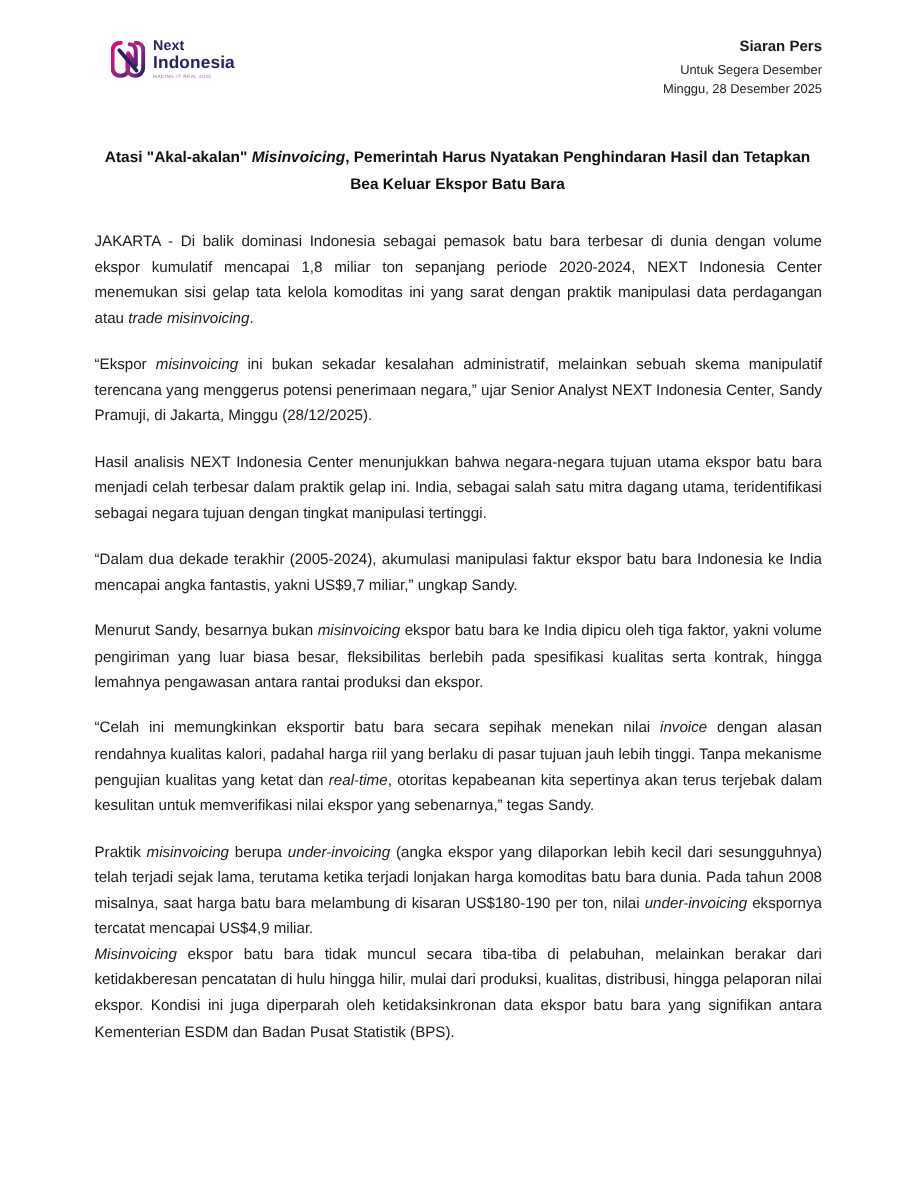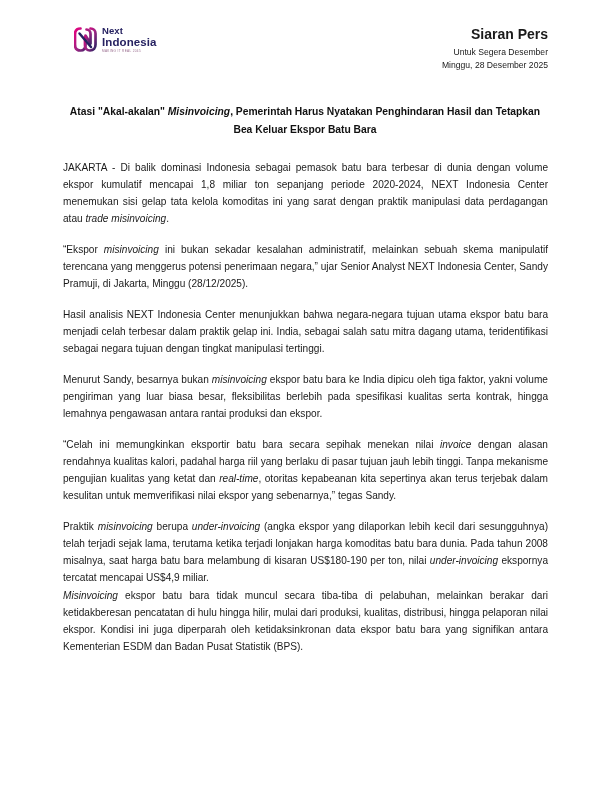--- a/index.html
+++ b/index.html
@@ -76,21 +76,21 @@
 
   .release-meta {
     text-align: right;
     font-size: 8.6px;
     line-height: 1.55;
     color: #1a1a1a;
     padding-top: 2px;
   }
   .release-meta .rm-strong {
     font-weight: bold;
-    font-size: 14px;
+    font-size: 10px;
   }
 
   
   .doc-title {
     margin: 31px 66px 0 66px;
     text-align: center;
     font-size: 10.3px;
     font-weight: bold;
     line-height: 1.72;
     color: #111111;
@@ -163,20 +163,21 @@
   <h1 class="doc-title">
     <span>Atasi "Akal-akalan" </span><em>Misinvoicing</em><span>, Pemerintah Harus Nyatakan Penghindaran Hasil dan</span>
     <span>Tetapkan Bea Keluar Ekspor Batu Bara</span>
   </h1>
 
   <div class="doc-body">
     <div id="paras-before">
         <p class="para"><span>JAKARTA -  Di balik dominasi Indonesia sebagai pemasok batu bara terbesar di dunia dengan volume ekspor kumulatif mencapai 1,8 miliar ton sepanjang periode 2020-2024, NEXT Indonesia Center menemukan sisi gelap tata kelola komoditas ini yang sarat dengan praktik manipulasi data perdagangan atau </span><em>trade misinvoicing</em><span>.</span></p>
         <p class="para"><span>“Ekspor </span><em>misinvoicing</em><span> ini bukan sekadar kesalahan administratif, melainkan sebuah skema manipulatif terencana yang menggerus potensi penerimaan negara,” ujar Senior Analyst NEXT Indonesia Center, Sandy Pramuji, di Jakarta, Minggu (28/12/2025).</span></p>
         <p class="para"><span>Hasil analisis NEXT Indonesia Center menunjukkan bahwa negara-negara tujuan utama ekspor batu bara menjadi celah terbesar dalam praktik gelap ini. India, sebagai salah satu mitra dagang utama, teridentifikasi sebagai negara tujuan dengan tingkat manipulasi tertinggi.</span></p>
+        <p class="para"><span>“Dalam dua dekade terakhir (2005-2024), akumulasi manipulasi faktur ekspor batu bara Indonesia ke India mencapai angka fantastis, yakni US$9,7 miliar,” ungkap Sandy.</span></p>
         <p class="para"><span>Menurut Sandy, besarnya bukan </span><em>misinvoicing</em><span> ekspor batu bara ke India dipicu oleh tiga faktor, yakni volume pengiriman yang luar biasa besar, fleksibilitas berlebih pada spesifikasi kualitas serta kontrak, hingga lemahnya pengawasan antara rantai produksi dan ekspor.</span></p>
         <p class="para"><span>“Celah ini memungkinkan eksportir batu bara secara sepihak menekan nilai </span><em>invoice</em><span> dengan alasan rendahnya kualitas kalori, padahal harga riil yang berlaku di pasar tujuan jauh lebih tinggi. Tanpa mekanisme pengujian kualitas yang ketat dan </span><em>real-time</em><span>, otoritas kepabeanan kita sepertinya akan terus terjebak dalam kesulitan untuk memverifikasi nilai ekspor yang sebenarnya,” tegas Sandy.</span></p>
         <p class="para"><span>Praktik </span><em>misinvoicing</em><span> berupa </span><em>under-invoicing</em><span> (angka ekspor yang dilaporkan lebih kecil dari sesungguhnya) telah terjadi sejak lama, terutama ketika terjadi lonjakan harga komoditas batu bara dunia. Pada tahun 2008 misalnya, saat harga batu bara melambung di kisaran US$180-190 per ton, nilai </span><em>under-invoicing</em><span> ekspornya tercatat mencapai US$4,9 miliar.</span></p>
       </div>
     <div id="paras-after">
         <p class="para"><em>Misinvoicing</em><span> ekspor batu bara tidak muncul secara tiba-tiba di pelabuhan, melainkan berakar dari ketidakberesan pencatatan di hulu hingga hilir, mulai dari produksi, kualitas, distribusi, hingga pelaporan nilai ekspor. Kondisi ini juga diperparah oleh ketidaksinkronan data ekspor batu bara yang signifikan antara Kementerian ESDM dan Badan Pusat Statistik (BPS).</span></p>
       </div>
   </div>
 
 </div>

